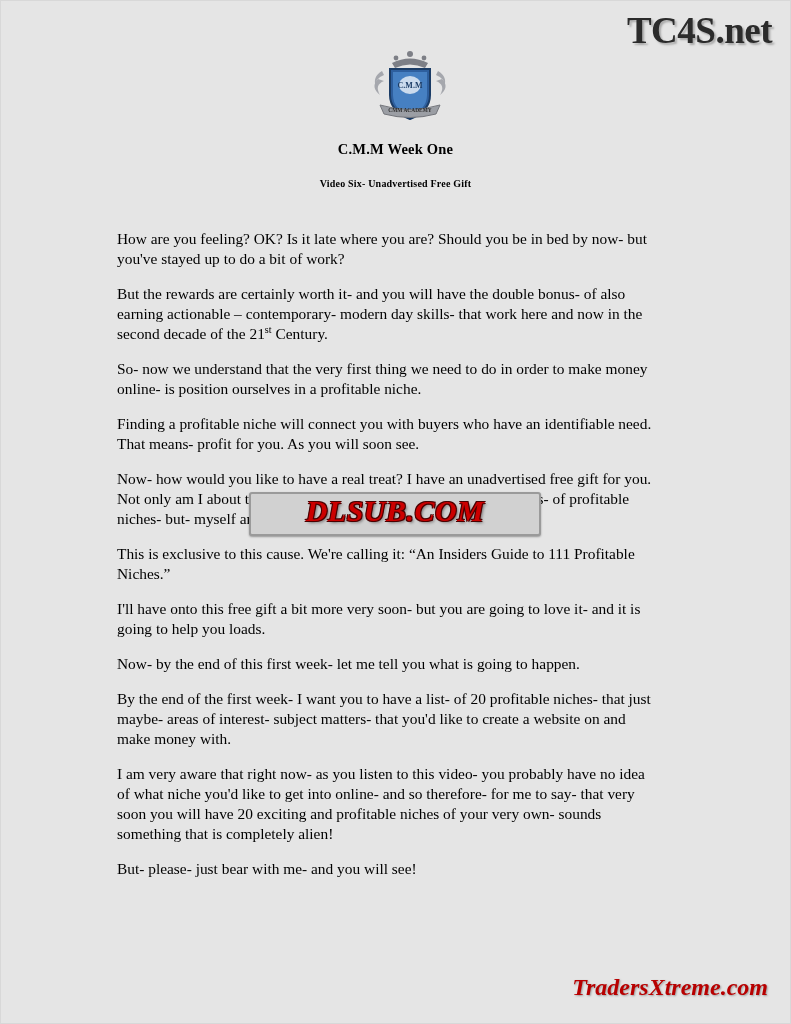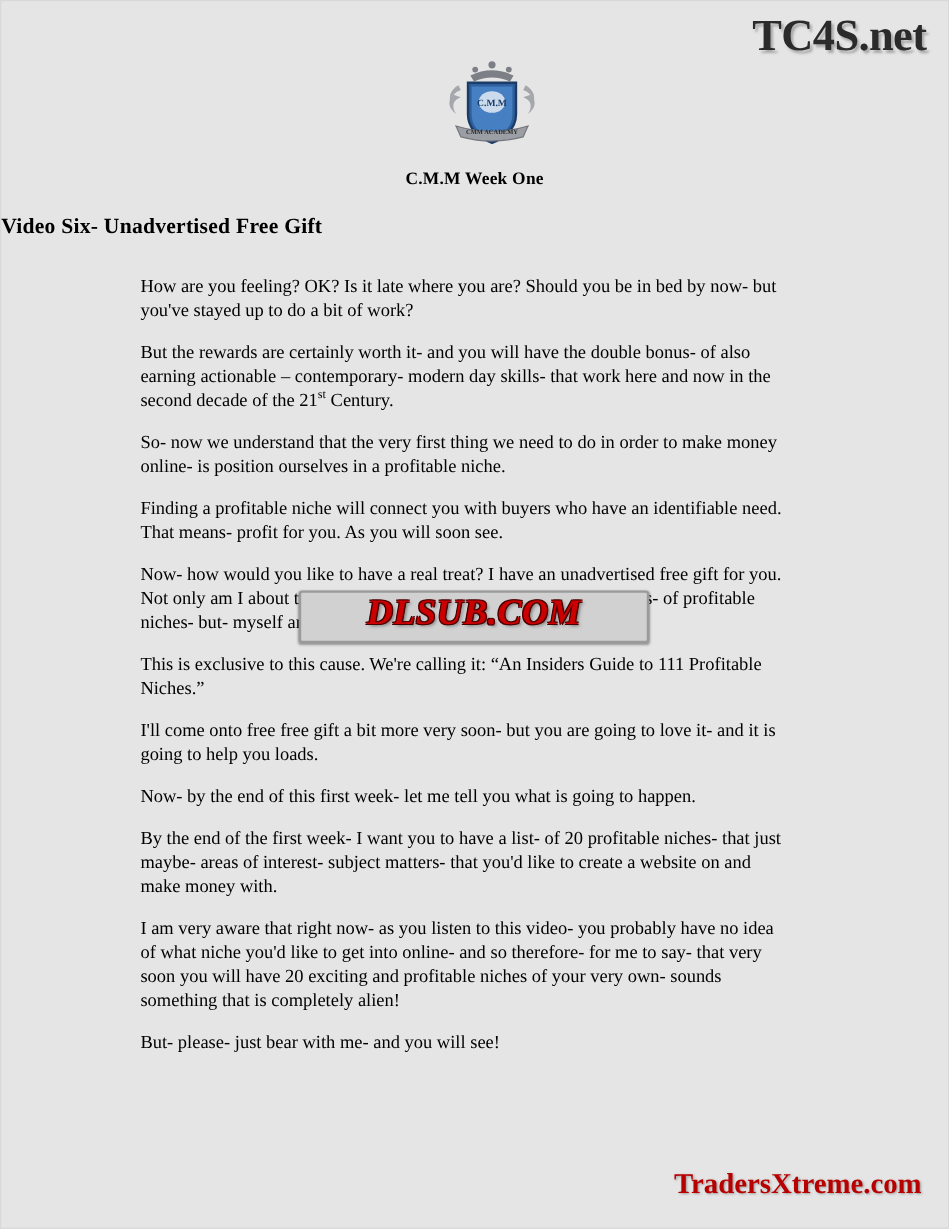--- a/index.html
+++ b/index.html
@@ -64,22 +64,23 @@
     text-align: center;
     font-weight: bold;
     font-size: 14.5px;
     letter-spacing: 0.2px;
   }
   .doc-subtitle {
     position: absolute;
     top: 177px;
     left: 0;
     right: 0;
-    font-weight: bold;
-    font-size: 18px;
+    text-align: center;
+    font-weight: bold;
+    font-size: 10px;
     letter-spacing: 0.2px;
   }
 
   
   .body-copy {
     position: absolute;
     top: 228px;
     left: 116px;
     width: 560px;
     font-size: 15.4px;
@@ -130,20 +131,21 @@
   .tx-watermark {
     position: absolute;
     bottom: 22px;
     right: 22px;
     font-family: "Liberation Serif", serif;
     font-weight: bold;
     font-size: 24px;
     color: #b80000;
     text-shadow: 1px 1px 2px rgba(110,110,110,0.6);
     white-space: nowrap;
+    font-style: italic;
   }
 </style>
 </head>
 <body>
 
 <div class="page">
 
   <div class="tc4s-watermark">TC4S.net</div>
 
   <div class="logo-wrap">
@@ -180,21 +182,21 @@
 
   <div class="doc-subtitle">Video Six- Unadvertised Free Gift</div>
 
   <div class="body-copy">
     <p>How are you feeling? OK? Is it late where you are? Should you be in bed by now- but you've stayed up to do a bit of work?</p>
     <p><span>But the rewards are certainly worth it- and you will have the double bonus- of also earning actionable – contemporary- modern day skills- that work here and now in the second decade of the 21</span><sup>st</sup><span> Century.</span></p>
     <p>So- now we understand that the very first thing we need to do in order to make money online- is position ourselves in a profitable niche.</p>
     <p>Finding a profitable niche will connect you with buyers who have an identifiable need. That means- profit for you. As you will soon see.</p>
     <p>Now- how would you like to have a real treat? I have an unadvertised free gift for you. Not only am I about to show you how to find dozens- if not hundreds- of profitable niches- but- myself and Ian Bass- have created something for you.</p>
     <p>This is exclusive to this cause. We're calling it: “An Insiders Guide to 111 Profitable Niches.”</p>
-    <p>I'll come onto free free gift a bit more very soon- but you are going to love it- and it is going to help you loads.</p>
+    <p>I'll have onto this free gift a bit more very soon- but you are going to love it- and it is going to help you loads.</p>
     <p>Now- by the end of this first week- let me tell you what is going to happen.</p>
     <p>By the end of the first week- I want you to have a list- of 20 profitable niches- that just maybe- areas of interest- subject matters- that you'd like to create a website on and make money with.</p>
     <p>I am very aware that right now- as you listen to this video- you probably have no idea of what niche you'd like to get into online- and so therefore- for me to say- that very soon you will have 20 exciting and profitable niches of your very own- sounds something that is completely alien!</p>
     <p>But- please- just bear with me- and you will see!</p>
   </div>
 
   <div class="dlsub-watermark">
     <span>DLSUB.COM</span>
   </div>
 

